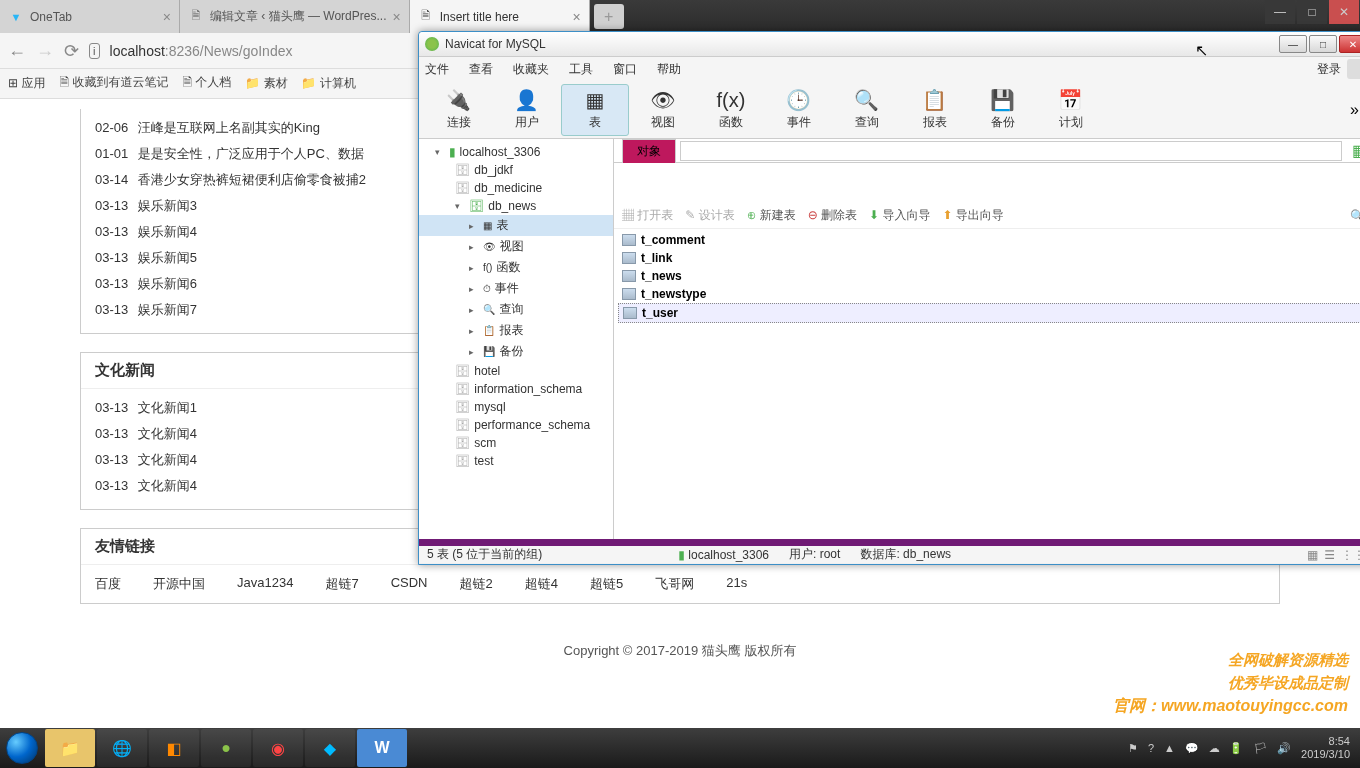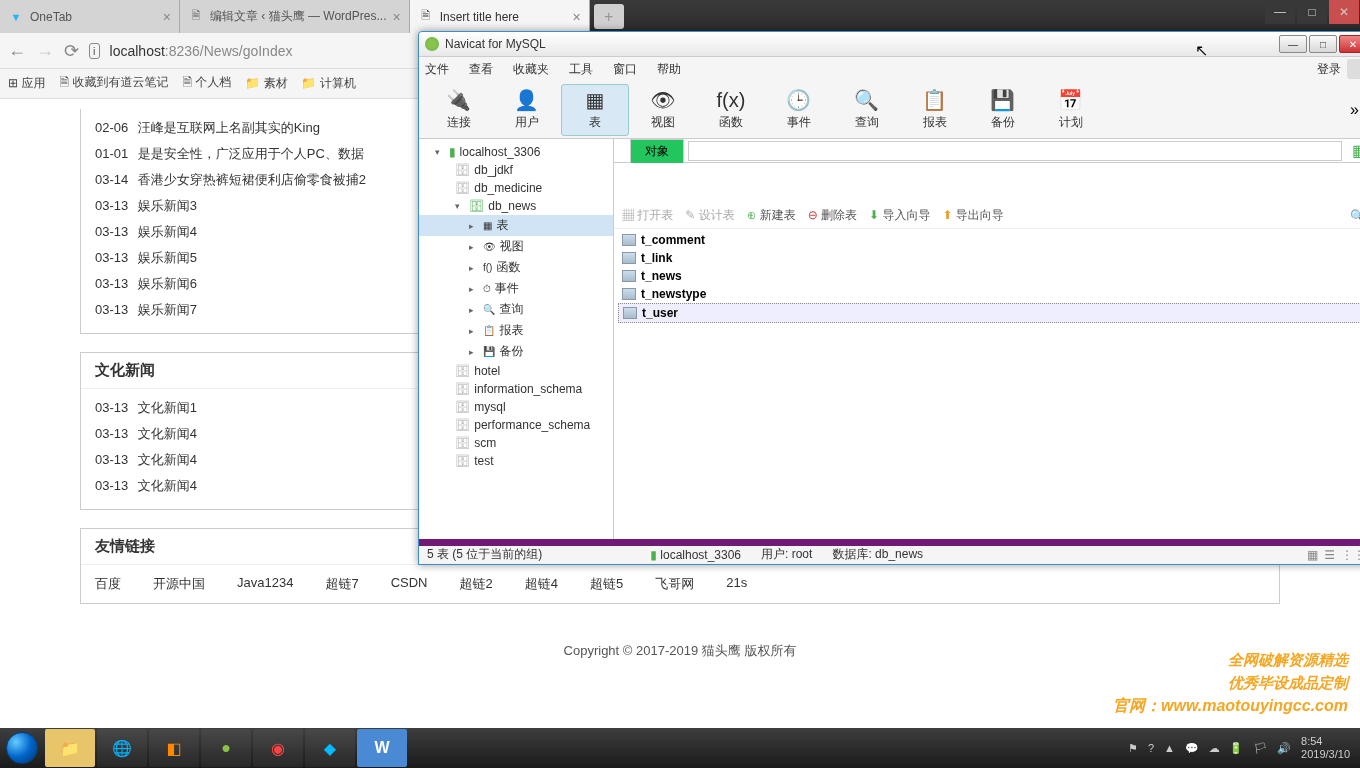--- a/index.html
+++ b/index.html
@@ -61,21 +61,21 @@
 .tree-item.d1 { padding-left: 16px; }
 .tree-item.d2 { padding-left: 36px; }
 .tree-item.d3 { padding-left: 50px; }
 .tree-item.sel { background: #d0e4f5; }
 .tri { width: 10px; display: inline-block; color: #666; font-size: 9px; }
 .db-green { color: #4caf50; }
 .db-gray { color: #aaa; }
 
 .nav-main { flex: 1; display: flex; flex-direction: column; }
 .obj-tabs { height: 24px; border-bottom: 1px solid #ccc; display: flex; align-items: center; }
-.obj-tab { padding: 3px 14px; font-size: 12px; border: 1px solid #ccc; border-bottom: none; background: #22c55e; margin-left: 16px; }
+.obj-tab { padding: 3px 14px; font-size: 12px; border: 1px solid #ccc; border-bottom: none; background: #be185d; margin-left: 8px; }
 .obj-search { flex: 1; margin: 2px 4px; border: 1px solid #ccc; height: 20px; }
 .obj-toolbar { height: 26px; display: flex; align-items: center; gap: 12px; padding: 0 8px; font-size: 12px; color: #555; border-bottom: 1px solid #eee; margin-top: 40px; }
 .obj-toolbar .disabled { color: #aaa; }
 .obj-toolbar .green { color: #4caf50; }
 .obj-toolbar .red { color: #c44; }
 .obj-list { padding: 2px 4px; font-size: 12px; font-weight: bold; }
 .obj-item { padding: 2px 4px; display: flex; align-items: center; gap: 5px; }
 .obj-item.sel { border: 1px dotted #888; background: #eef; }
 .tbl-icon { width: 14px; height: 12px; background: linear-gradient(#cde, #abc); border: 1px solid #89a; }
 
@@ -87,21 +87,21 @@
 
 .watermark { position: absolute; right: 12px; bottom: 50px; text-align: right; font-size: 15px; font-weight: bold; font-style: italic; color: #f5a623; line-height: 1.5; }
 .watermark .url { color: #f5a623; font-size: 16px; }
 
 
 .taskbar { position: absolute; bottom: 0; left: 0; right: 0; height: 40px; background: linear-gradient(#3e3e3e, #1a1a1a); display: flex; align-items: center; }
 .start-orb { width: 44px; height: 40px; display: flex; align-items: center; justify-content: center; }
 .start-orb .orb { width: 32px; height: 32px; border-radius: 50%; background: radial-gradient(circle at 30% 30%, #6cf, #06c, #036); border: 1px solid #048; }
 .task-btn { width: 50px; height: 38px; margin: 1px; background: rgba(255,255,255,0.06); display: flex; align-items: center; justify-content: center; border-radius: 2px; }
 .tray { margin-left: auto; display: flex; align-items: center; gap: 10px; padding: 0 10px; color: #ccc; font-size: 11px; }
-.tray .clock { text-align: left; line-height: 1.2; }
+.tray .clock { text-align: right; line-height: 1.2; }
 </style>
 </head>
 <body>
 
 <div class="browser-titlebar">
   <div class="tab">
     <span class="favicon" style="color:#29b6f6">▼</span>
     <span>OneTab</span>
     <span class="close">×</span>
   </div>
@@ -300,21 +300,21 @@
           <div class="obj-item"><span class="tbl-icon"></span>t_comment</div>
           <div class="obj-item"><span class="tbl-icon"></span>t_link</div>
           <div class="obj-item"><span class="tbl-icon"></span>t_news</div>
           <div class="obj-item"><span class="tbl-icon"></span>t_newstype</div>
           <div class="obj-item sel"><span class="tbl-icon"></span>t_user</div>
         </div>
     </div>
   </div>
   <div class="nav-status">
     <span>5 表 (5 位于当前的组)</span>
-    <span style="margin-left:88px"><span style="color:#4caf50">▮</span> <span>localhost_3306</span></span>
+    <span style="margin-left:116px"><span style="color:#4caf50">▮</span> <span>localhost_3306</span></span>
     <span>用户: root</span>
     <span>数据库: db_news</span>
     <div class="right">
       <span>▦</span>
       <span>☰</span>
       <span>⋮⋮</span>
     </div>
   </div>
 </div>
 

